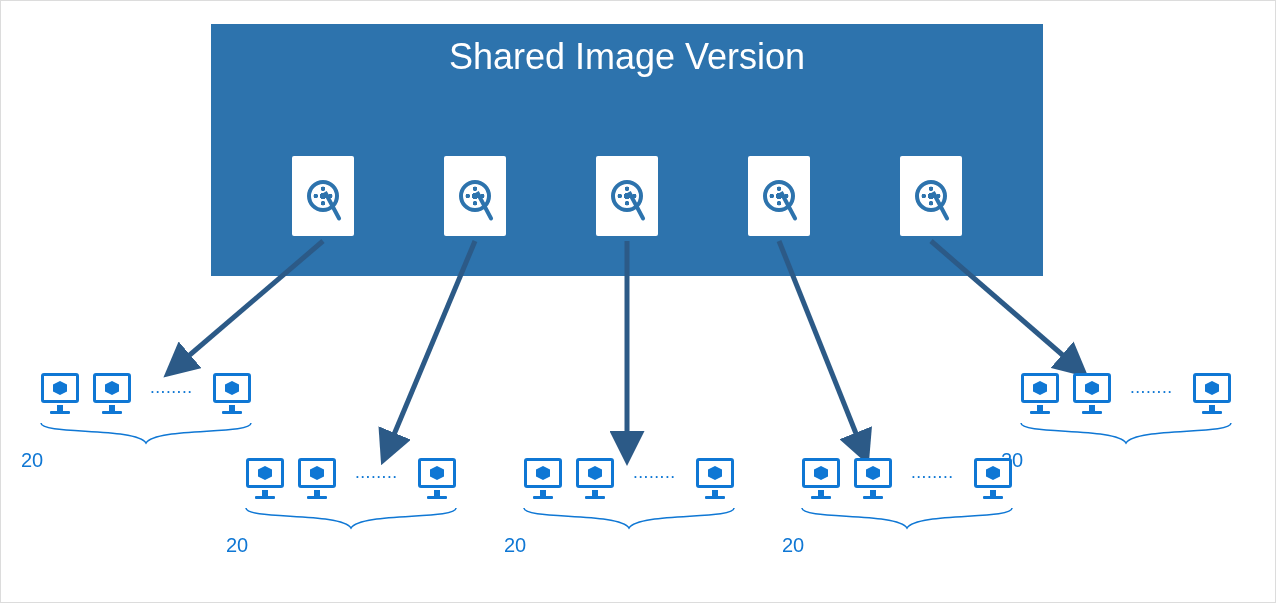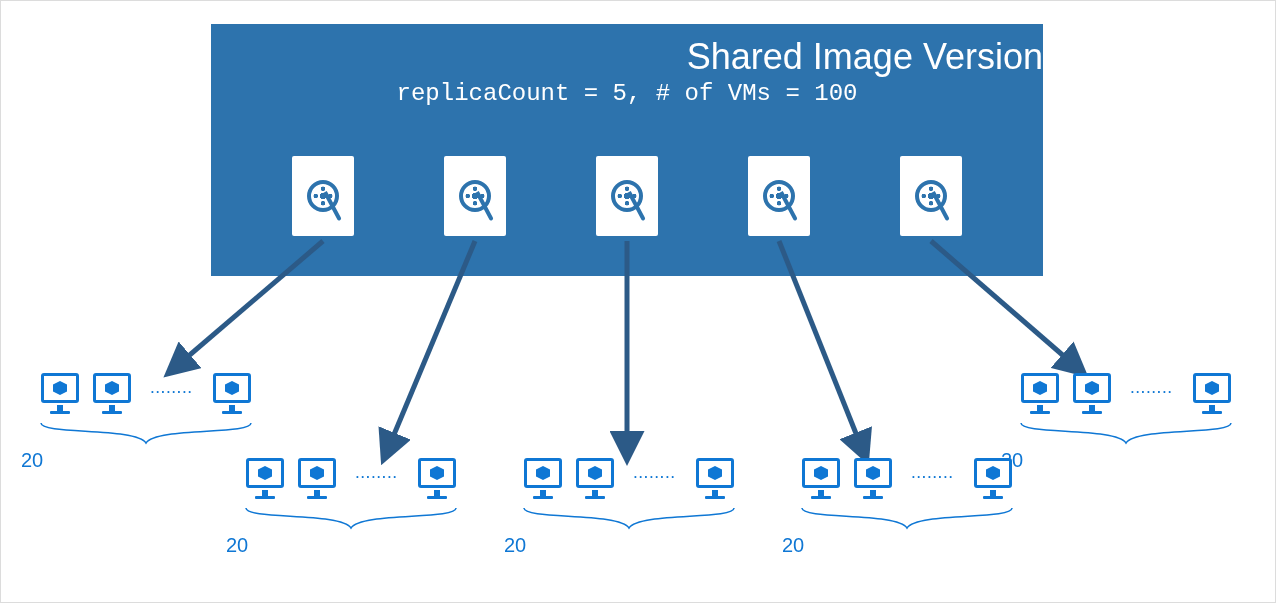--- a/index.html
+++ b/index.html
@@ -18,21 +18,21 @@
   }
   .header-box {
     position: absolute;
     left: 210px;
     top: 23px;
     width: 832px;
     height: 252px;
     background: #2d73ad;
   }
   .header-title {
-    text-align: right;
+    text-align: center;
     color: #fff;
     font-size: 36px;
     font-weight: 300;
     margin-top: 12px;
   }
   .header-sub {
     text-align: center;
     color: #fff;
     font-family: Consolas, "Courier New", monospace;
     font-size: 24px;
@@ -155,21 +155,20 @@
     font-size: 20px;
   }
 </style>
 </head>
 <body>
 
 <div class="canvas">
 
   <div class="header-box">
     <div class="header-title">Shared Image Version</div>
-    <div class="header-sub">replicaCount = 5, # of VMs = 100</div>
     <div class="disks">
       <div class="disk"></div>
       <div class="disk"></div>
       <div class="disk"></div>
       <div class="disk"></div>
       <div class="disk"></div>
     </div>
   </div>
 
   <svg class="arrows">

